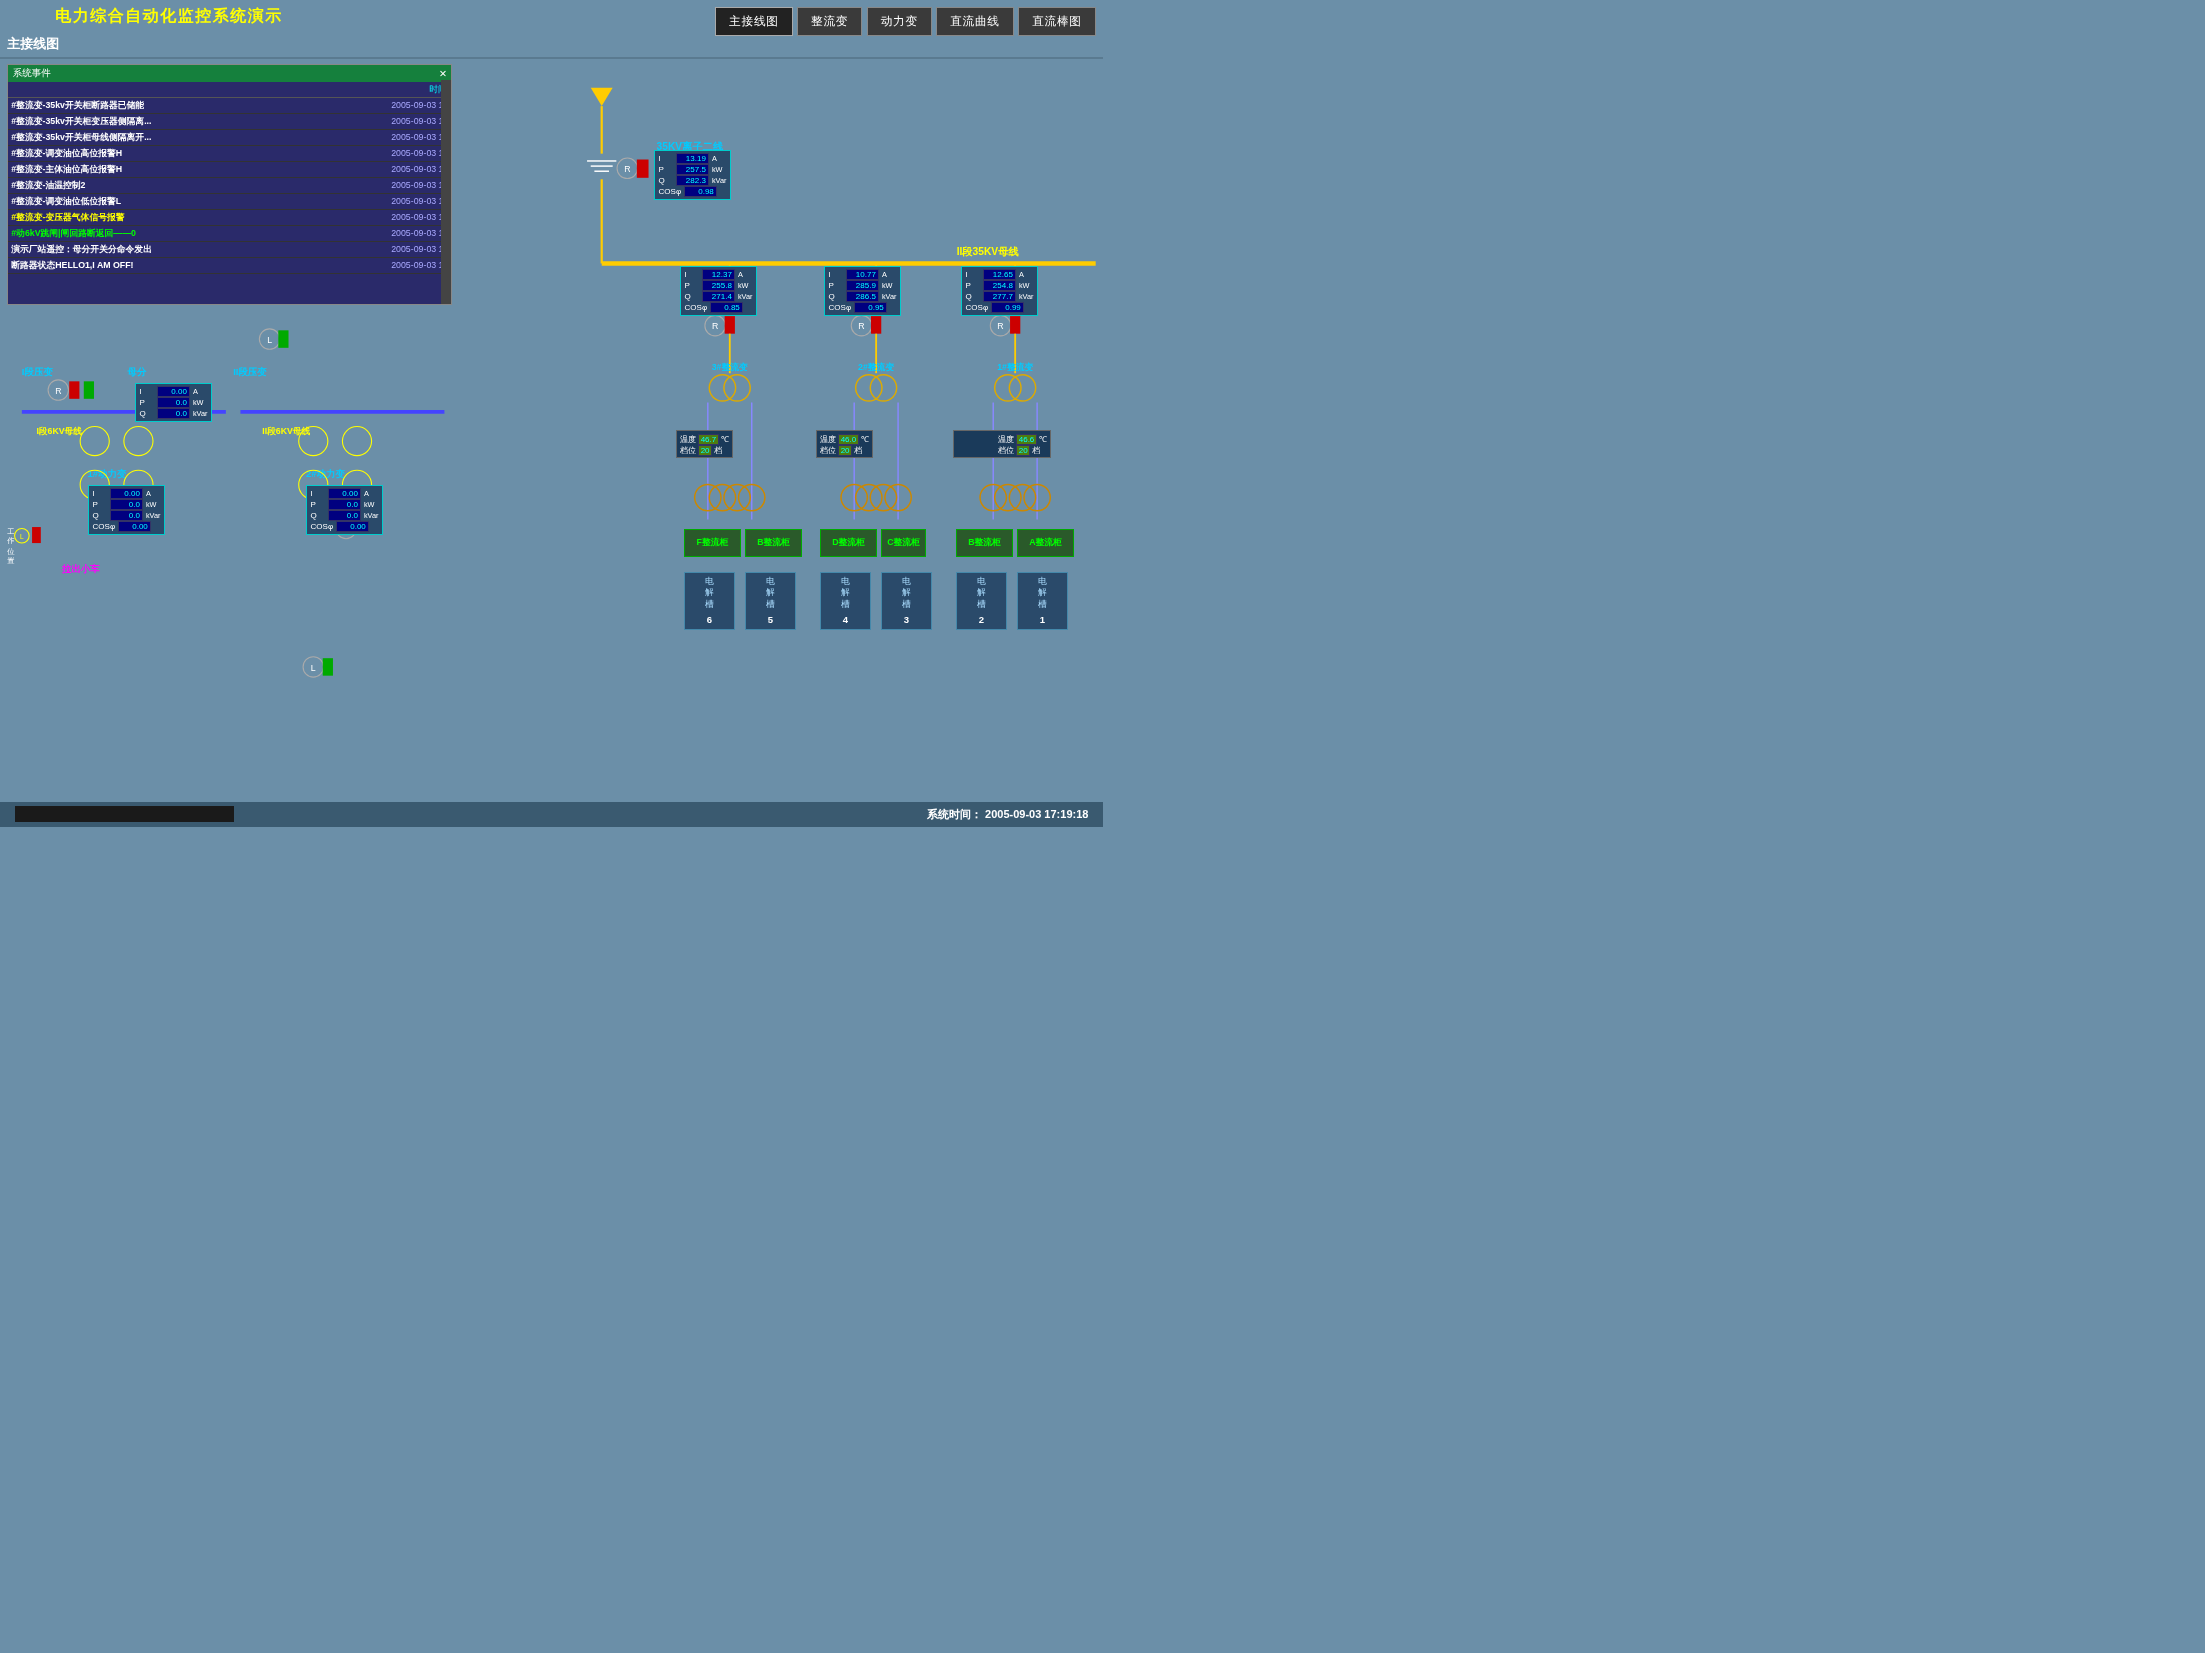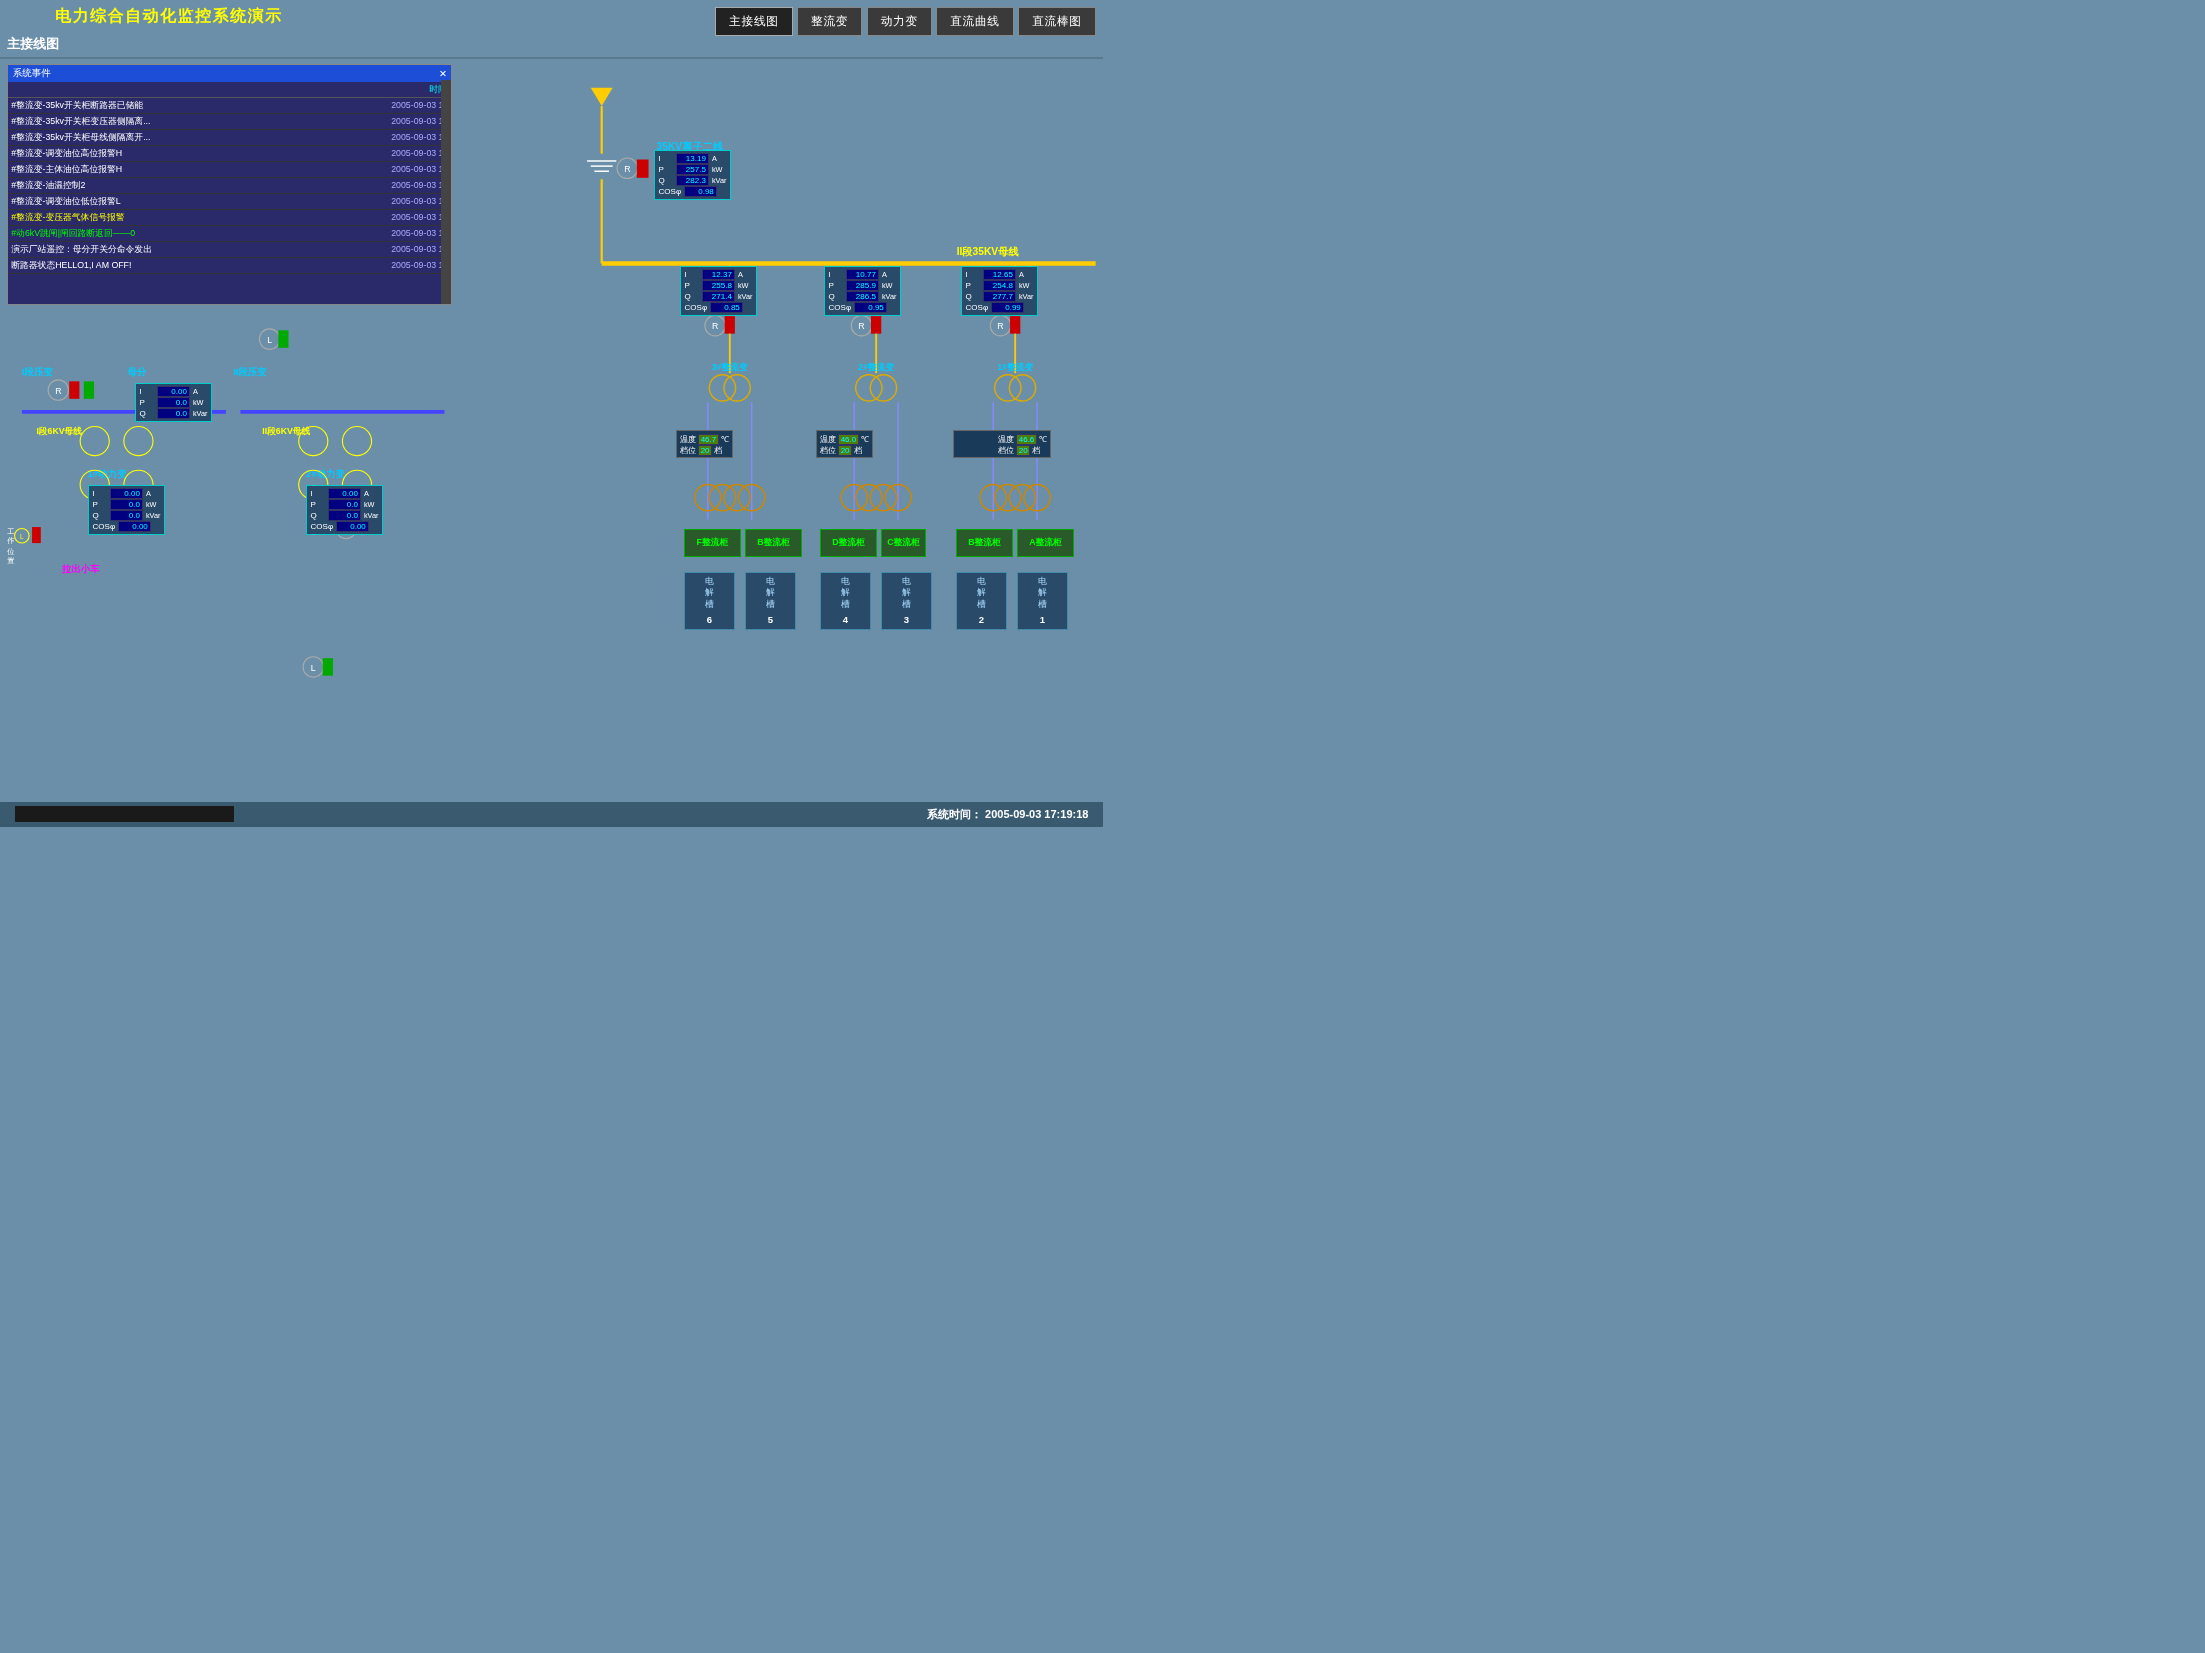--- a/index.html
+++ b/index.html
@@ -58,21 +58,21 @@
     
     .event-window {
       position: absolute;
       top: 64px; left: 7.3px;
       width: 445px;
       height: 241px;
       background: #2a2a6a;
       border: 1.5px solid #888;
     }
     .event-titlebar {
-      background: #1d4ed8;
+      background: #15803d;
       color: #fff;
       padding: 2.2px 4.4px;
       font-size: 9.5px;
       display: flex;
       justify-content: space-between;
       align-items: center;
     }
     .event-close {
       color: #fff;
       font-size: 9.5px;
@@ -92,21 +92,21 @@
     }
     .event-row {
       display: flex;
       padding: 1.5px 2.9px;
       font-size: 8.8px;
       border-bottom: 0.7px solid #333;
     }
     .event-row.normal { color: #ffffff; }
     .event-row.warn { color: #ffff00; }
     .event-row.alarm { color: #00ff00; }
-    .event-msg { flex: 1; }
+    .event-msg { flex: 1; font-weight: bold; }
     .event-time { width: 80px; text-align: right; color: #aaaaff; }
     .event-scrollbar {
       position: absolute;
       right: 0; top: 14.6px; bottom: 0;
       width: 10.2px;
       background: #444;
     }
     
     .diagram {
       position: absolute;

